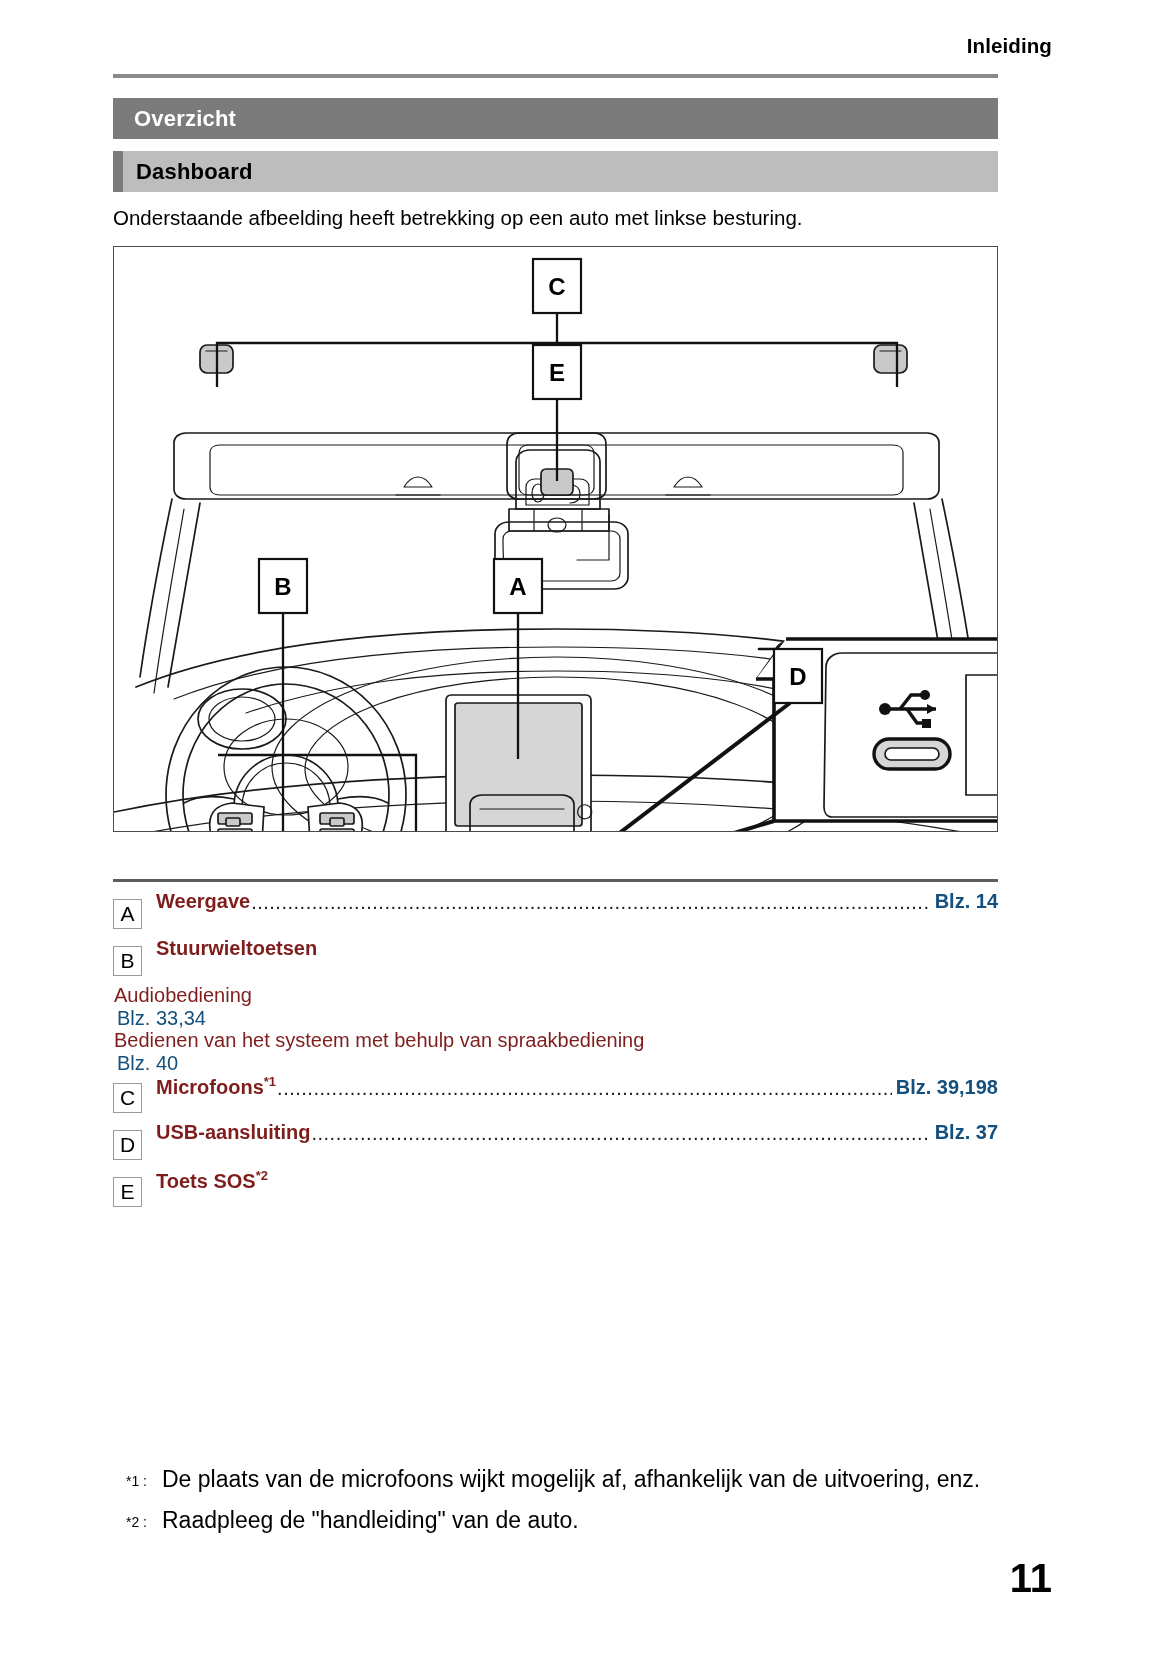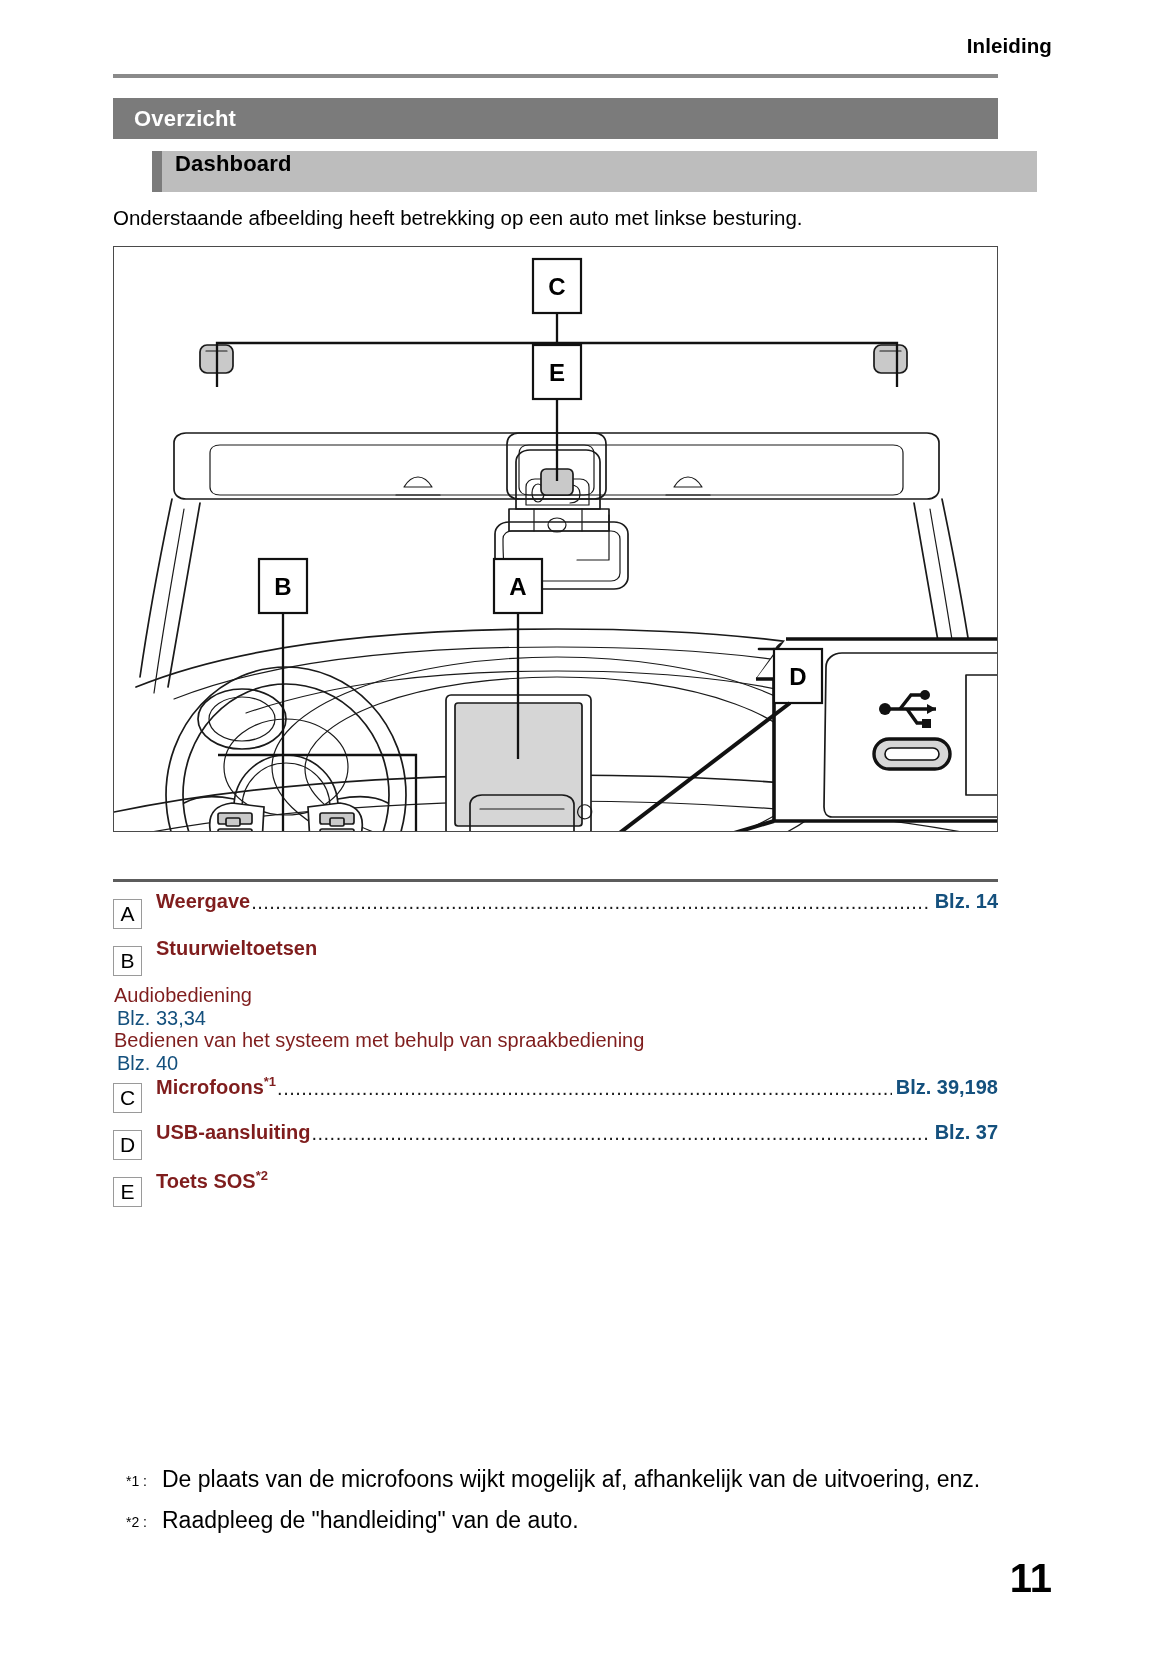--- a/index.html
+++ b/index.html
@@ -30,21 +30,21 @@
   .bar-overview {
     position: absolute; top: 98px; left: 113px; width: 885px; height: 41px;
     background: #7b7b7b; display: flex; align-items: center;
   }
   .bar-overview .bar-text {
     color: #ffffff; font-size: 22px; font-weight: bold; padding-left: 21px;
     letter-spacing: .2px;
   }
   .bar-dashboard {
     position: absolute; top: 151px; left: 113px; width: 885px; height: 41px;
-    background: #bdbdbd; display: flex; align-items: flex-start; margin-left: 39px;
+    background: #bdbdbd; display: flex; align-items: center;
   }
   .bar-dashboard .accent {
     position: absolute; left: 0; top: 0; width: 10px; height: 41px;
     background: #7b7b7b;
   }
   .bar-dashboard .bar-text {
     color: #000000; font-size: 22px; font-weight: bold; padding-left: 23px;
     letter-spacing: .2px;
   }
 

